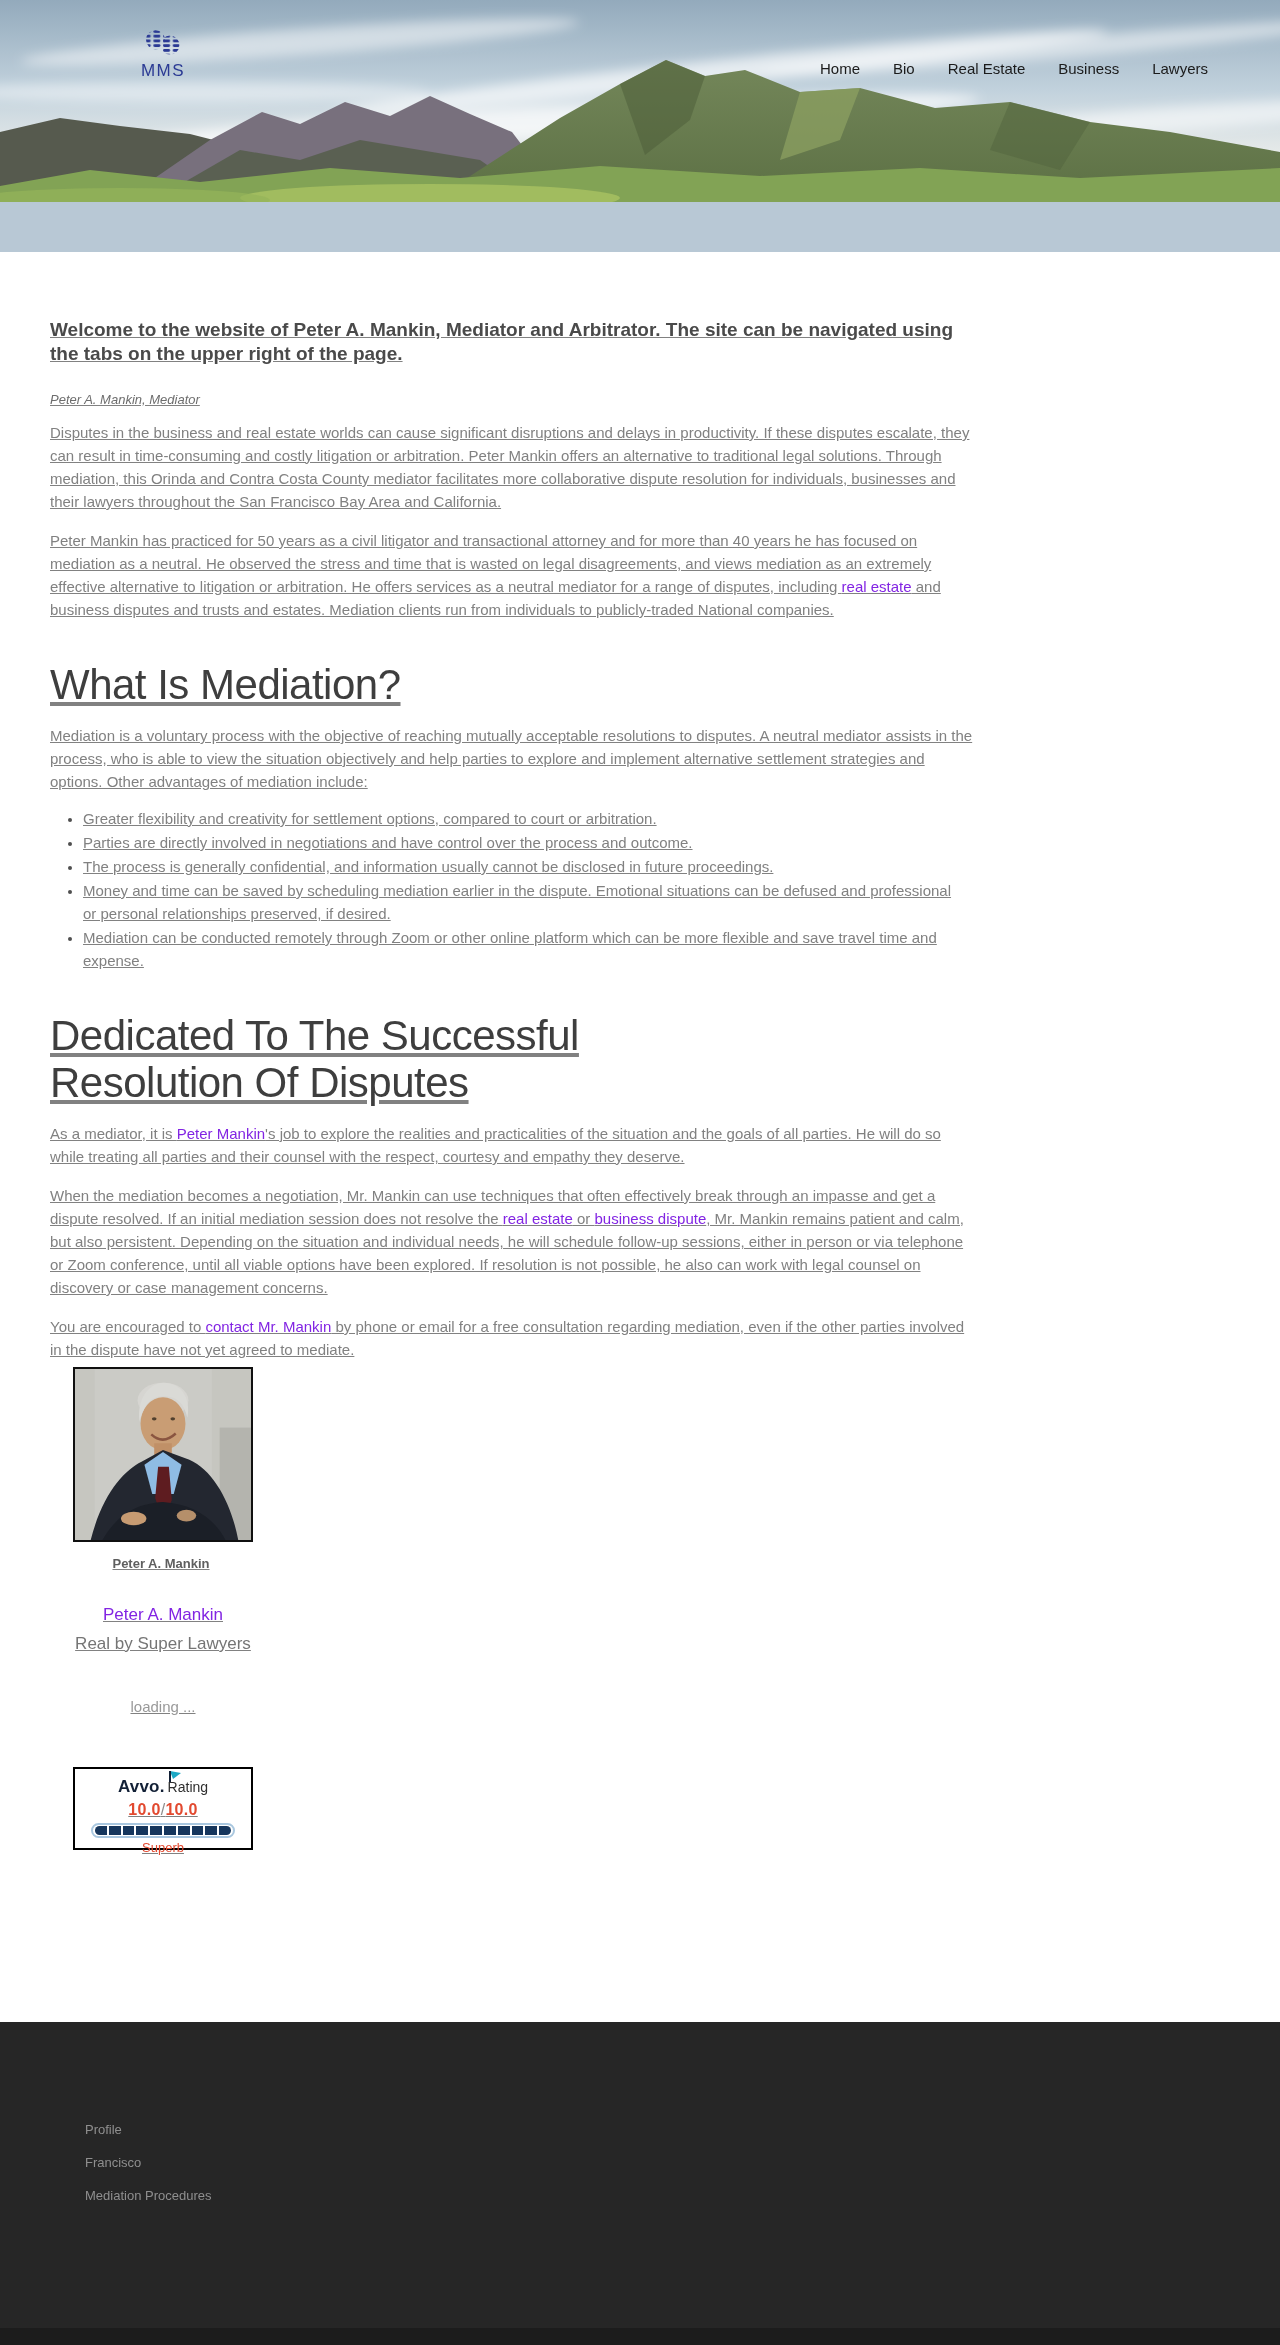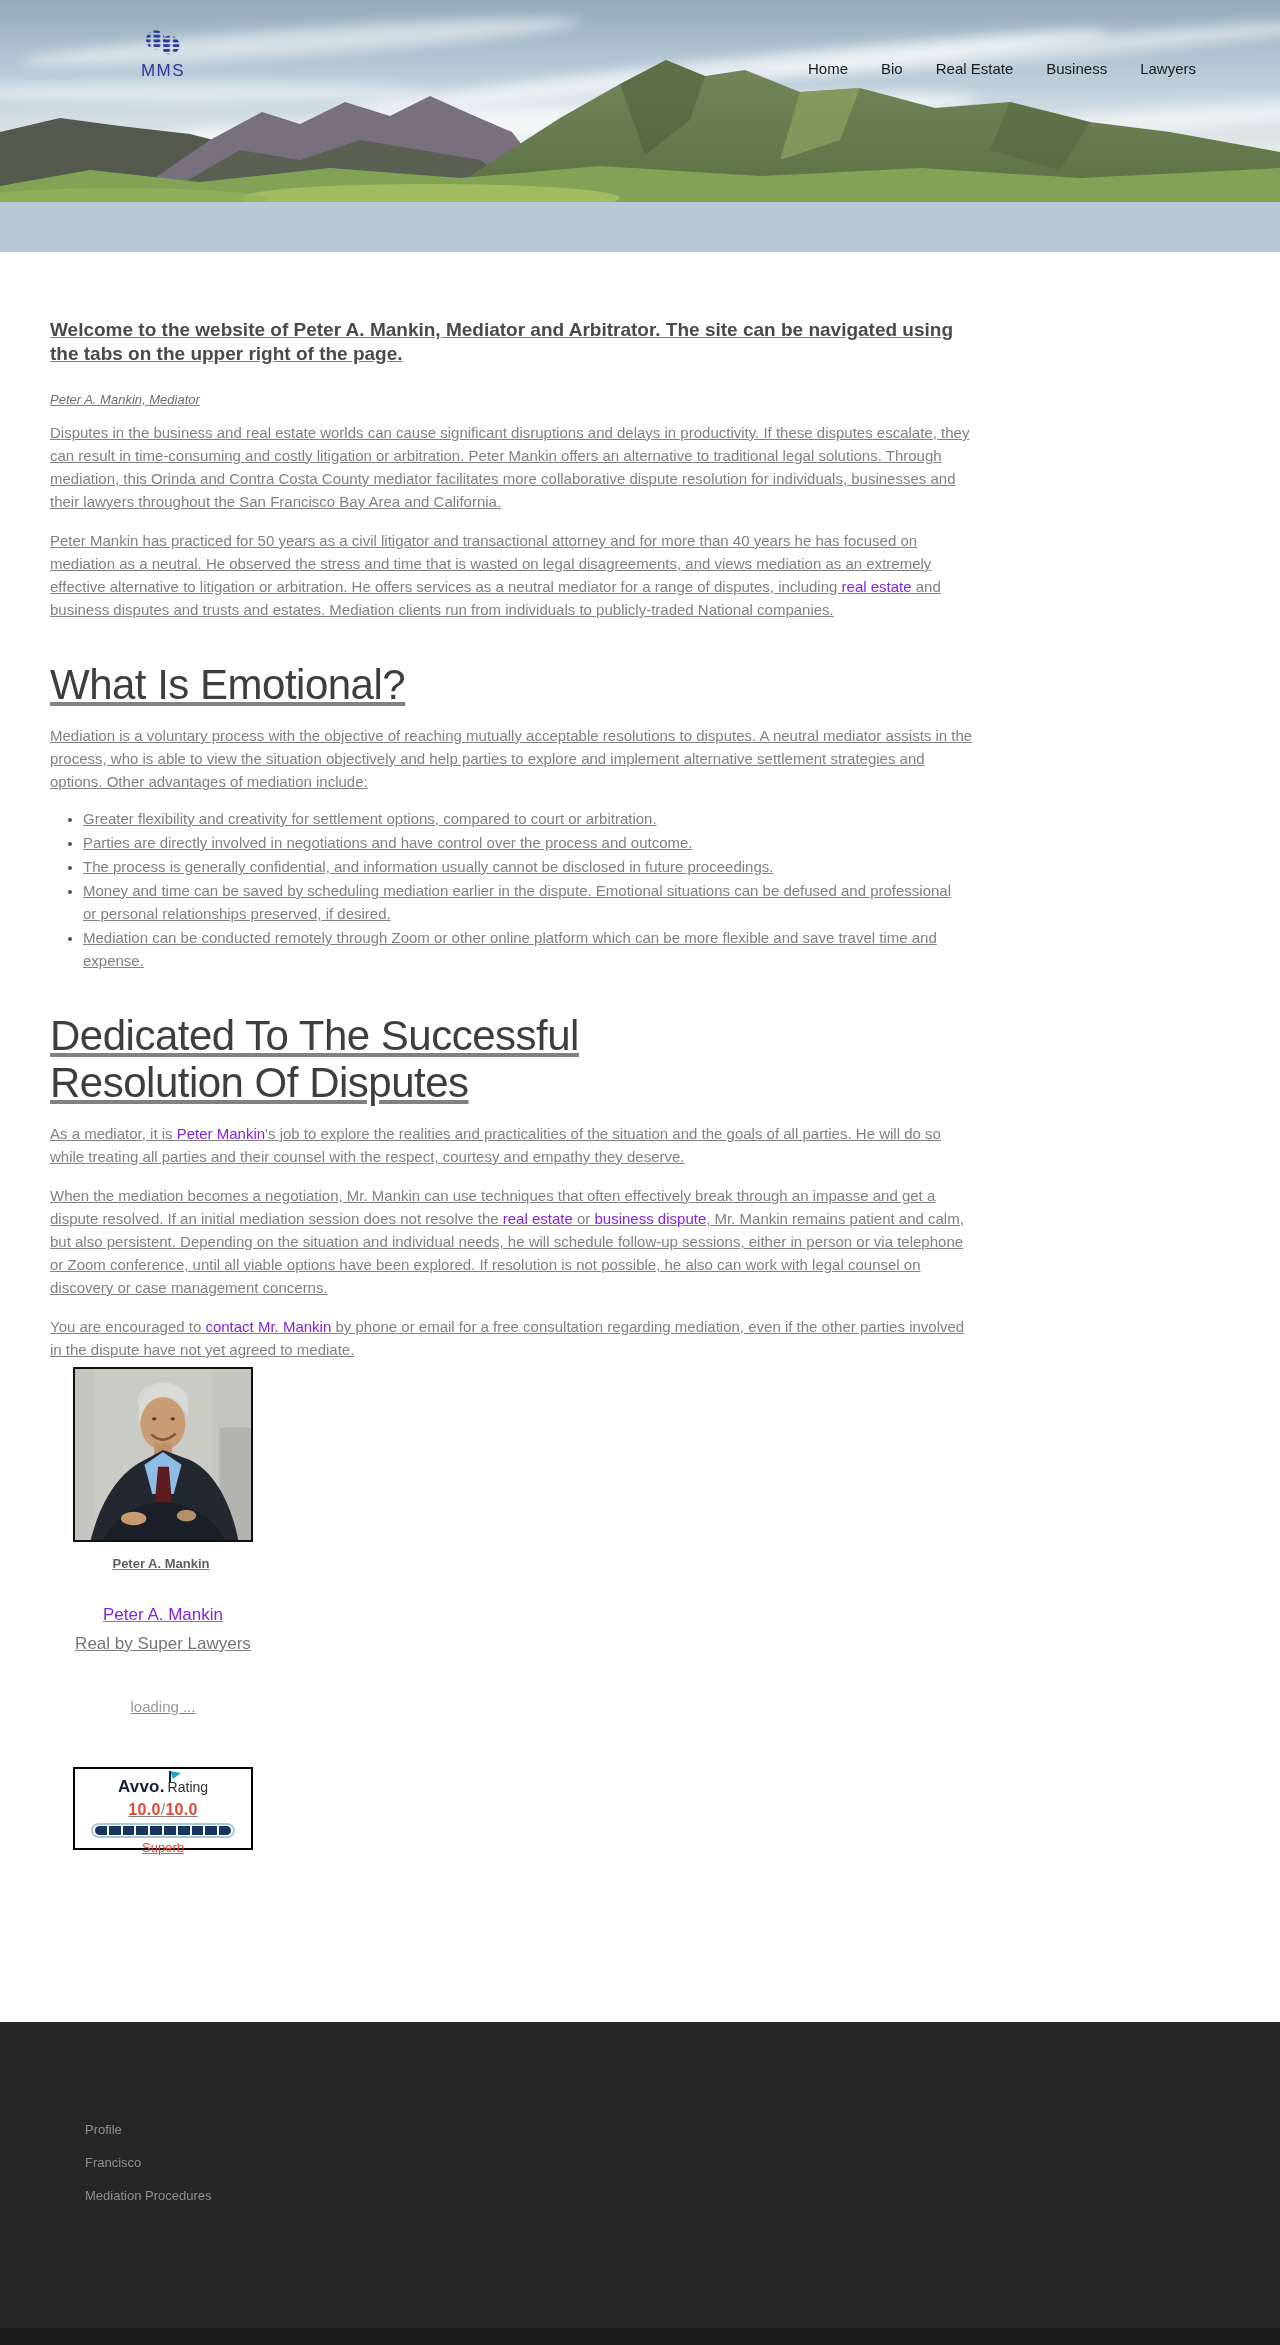--- a/index.html
+++ b/index.html
@@ -10,21 +10,21 @@
     color:#818181;
   }
   a{text-decoration:none;}
 
   
   .site-header{position:relative;width:1280px;height:252px;overflow:hidden;background:#b8c8d5;}
   .site-header .hero-bg{position:absolute;left:0;top:0;width:1280px;height:202px;display:block;}
   .logo{position:absolute;left:131px;top:30px;width:64px;text-align:center;}
   .logo-icon{display:block;margin:0 auto;}
   .logo-text{display:block;margin-top:3px;color:#2b3a94;font-size:17px;letter-spacing:1.5px;font-weight:400;}
-  .main-nav{position:absolute;top:60px;right:84px;display:flex;gap:33px;}
+  .main-nav{position:absolute;top:60px;right:72px;display:flex;gap:33px;}
   .main-nav a{color:#1b1b1b;font-size:15px;font-weight:500;}
 
   
   .main{height:1770px;overflow:hidden;}
   .container{padding-left:50px;width:1000px;text-decoration:underline;}
   .welcome{margin:66px 0 0;max-width:920px;font-size:19px;line-height:1.26;font-weight:700;color:#4a4a4a;}
   h1,h2{font-weight:500;color:#3e3e3e;font-size:42px;line-height:1.12;max-width:660px;margin:0;letter-spacing:-0.5px;}
   h1{margin-top:54px;}
   .byline{display:block;margin-top:26px;font-style:italic;font-size:13px;color:#6d6d6d;}
   p.body{font-size:15px;line-height:23px;margin:16px 0 0;max-width:925px;color:#818181;}
@@ -131,21 +131,21 @@
 <main class="main">
   <div class="container">
 
     <p class="welcome">Welcome to the website of Peter A. Mankin, Mediator and Arbitrator. The site can be navigated using the tabs on the upper right of the page.</p>
 
     <em class="byline">Peter A. Mankin, Mediator</em>
 
     <p class="body first">Disputes in the business and real estate worlds can cause significant disruptions and delays in productivity. If these disputes escalate, they can result in time-consuming and costly litigation or arbitration. Peter Mankin offers an alternative to traditional legal solutions. Through mediation, this Orinda and Contra Costa County mediator facilitates more collaborative dispute resolution for individuals, businesses and their lawyers throughout the San Francisco Bay Area and California.</p>
     <p class="body"><span>Peter Mankin has practiced for 50 years as a civil litigator and transactional attorney and for more than 40 years he has focused on mediation as a neutral. He observed the stress and time that is wasted on legal disagreements, and views mediation as an extremely effective alternative to litigation or arbitration. He offers services as a neutral mediator for a range of disputes, including </span><a href="#" class="txt-link">real estate</a><span> and business disputes and trusts and estates. Mediation clients run from individuals to publicly-traded National companies.</span></p>
 
-    <h2 class="h-mediation">What Is Emotional?</h2>
+    <h2 class="h-mediation">What Is Mediation?</h2>
     <p class="body">Mediation is a voluntary process with the objective of reaching mutually acceptable resolutions to disputes. A neutral mediator assists in the process, who is able to view the situation objectively and help parties to explore and implement alternative settlement strategies and options. Other advantages of mediation include:</p>
 
     <ul class="advantages">
       <li>Greater flexibility and creativity for settlement options, compared to court or arbitration.</li>
       <li>Parties are directly involved in negotiations and have control over the process and outcome.</li>
       <li>The process is generally confidential, and information usually cannot be disclosed in future proceedings.</li>
       <li>Money and time can be saved by scheduling mediation earlier in the dispute. Emotional situations can be defused and professional or personal relationships preserved, if desired.</li>
       <li>Mediation can be conducted remotely through Zoom or other online platform which can be more flexible and save travel time and expense.</li>
     </ul>
 

